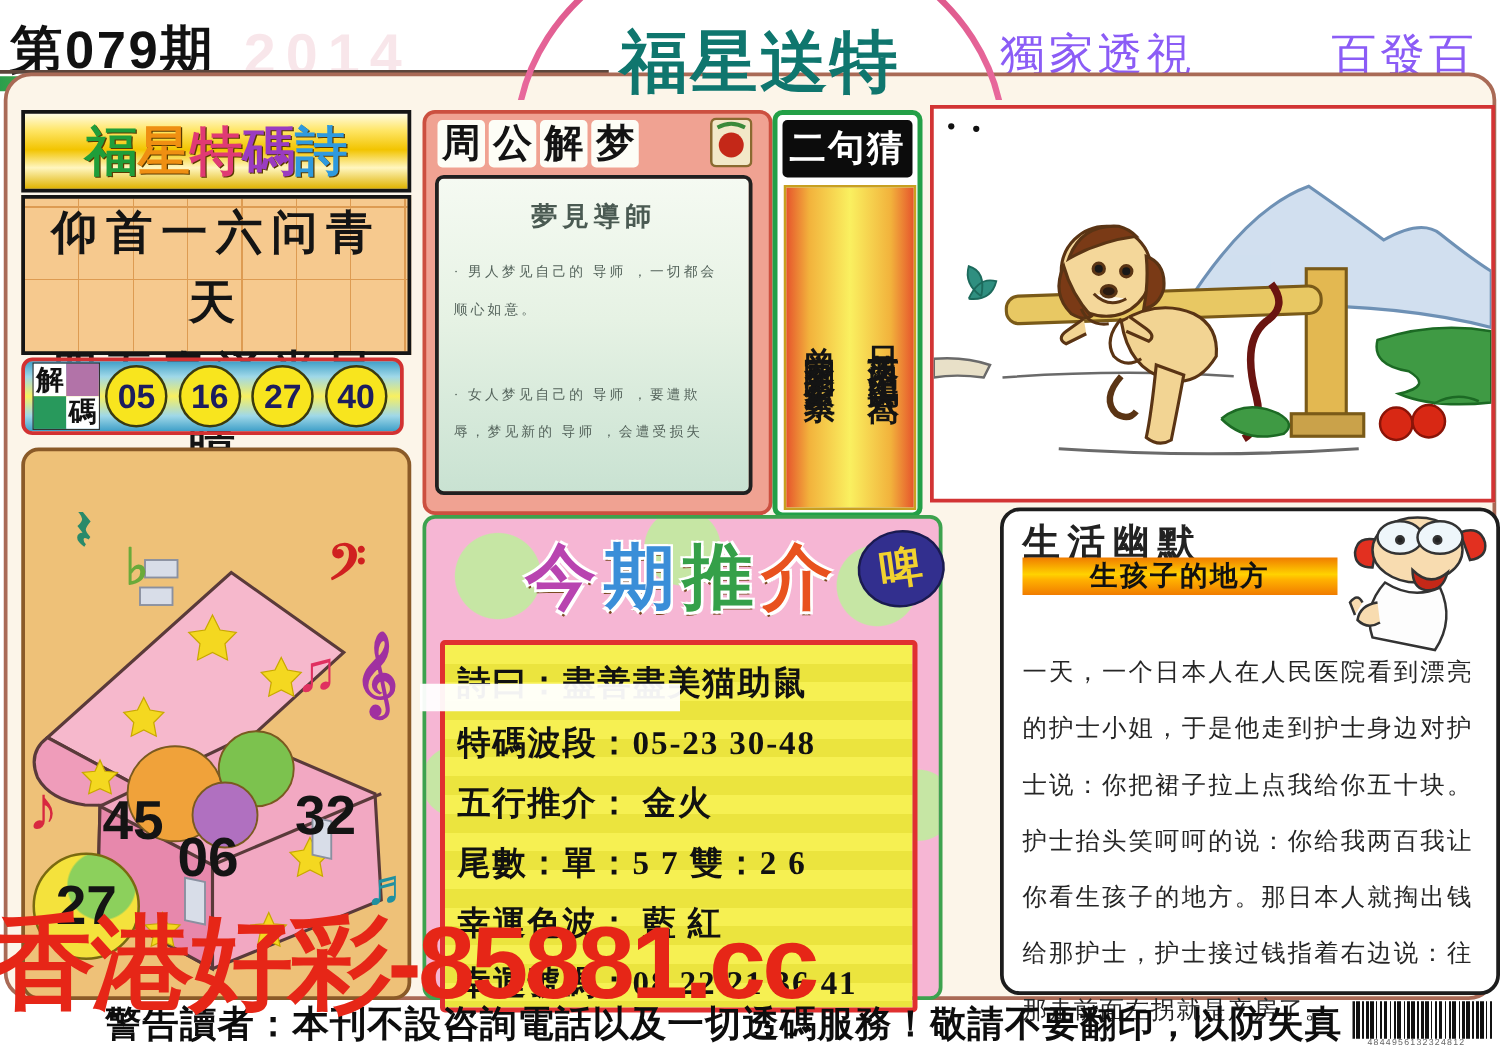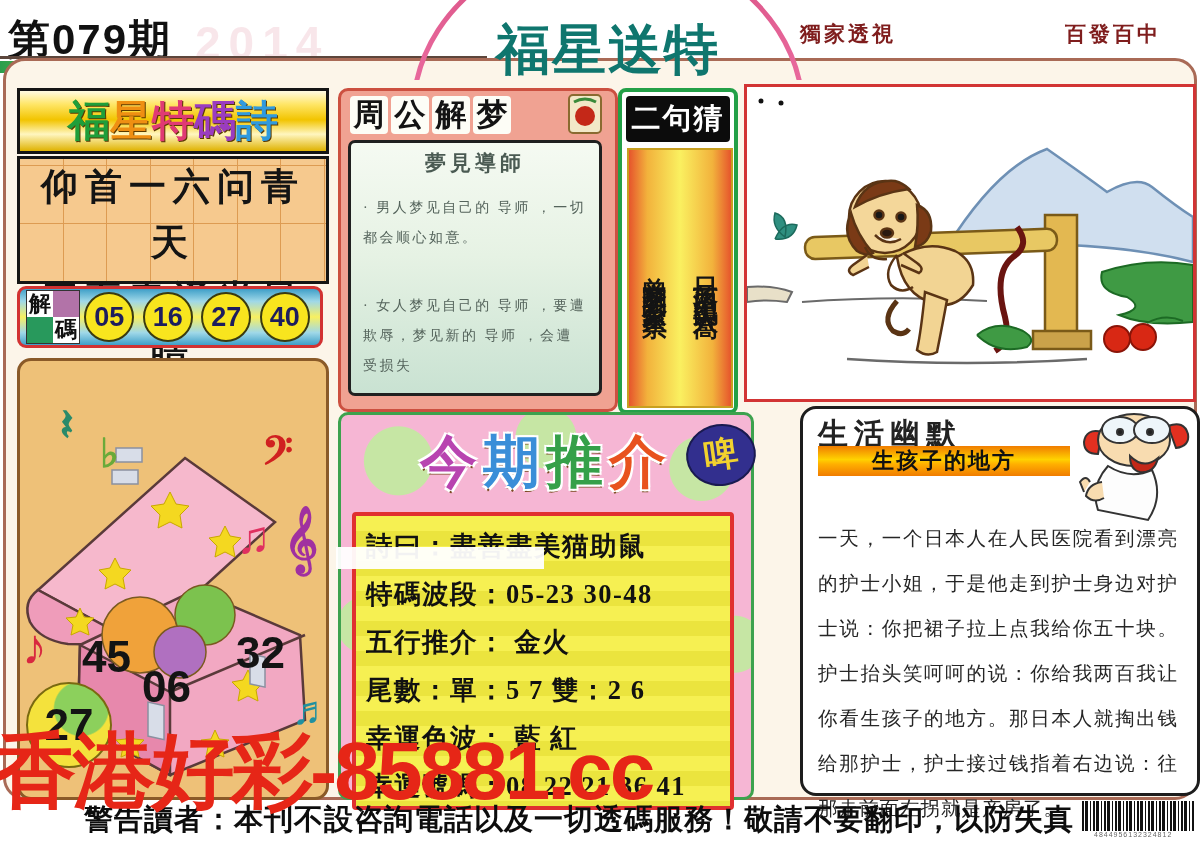--- a/index.html
+++ b/index.html
@@ -4,21 +4,21 @@
 <style>
   html,body{margin:0;padding:0;}
   body{width:1200px;height:844px;position:relative;background:#ffffff;
        font-family:"Liberation Sans",sans-serif;overflow:hidden;}
   .abs{position:absolute;}
   
   .issue{left:8px;top:12px;font-size:42px;font-weight:900;color:#111;letter-spacing:2px;}
   .ghost-year{left:195px;top:16px;font-size:46px;font-weight:900;color:#d86a80;opacity:.16;letter-spacing:8px;}
   .masthead{left:448px;top:14px;width:320px;text-align:center;font-size:54px;font-weight:900;
             color:#0f766e;letter-spacing:2px;z-index:4;}
-  .slogan{top:20px;font-size:21px;font-weight:700;color:#7f1d1d;letter-spacing:3px;}
+  .slogan{top:20px;font-size:36px;font-weight:400;color:#8b5cf6;letter-spacing:3px;}
   .rule-dark{left:0;top:56px;width:487px;height:3px;background:#5c463c;}
   .rainbow{left:0;top:61px;width:478px;height:12px;
      background:linear-gradient(90deg,#2a9e4c,#8cc43c,#e8e23c,#f0b43c,#ee8034,#e04a2c);}
   
   .frame{left:3px;top:58px;width:1188px;height:736px;border:3px solid #a96a56;border-radius:22px;
          background:#fcf5e9;z-index:0;}
   
   .goldbar{border:3px solid #151515;
      background:linear-gradient(180deg,#fffbe2 0%,#ffe667 22%,#f2c400 48%,#fff6c0 72%,#dfb200 100%);
      display:flex;align-items:center;justify-content:center;}
@@ -51,24 +51,24 @@
      border:2px solid #7a6a10;display:flex;align-items:center;justify-content:center;z-index:3;}
   .note{position:absolute;font-weight:900;z-index:2;}
   
   .dream-box{left:338px;top:88px;width:274px;height:318px;background:#f0a292;border:3px solid #cc5040;
      border-radius:10px;z-index:1;}
   .dream-title{left:350px;top:96px;display:flex;gap:3px;z-index:2;}
   .dream-title span{width:38px;height:38px;background:#fdfdf6;display:flex;align-items:center;justify-content:center;
      font-size:31px;font-weight:900;color:#131313;border-radius:4px;}
   .dream-inner{left:348px;top:140px;width:254px;height:256px;border:3px solid #202020;border-radius:7px;
      background:linear-gradient(180deg,#f5faf2 0%,#e6f2e4 45%,#c9e2d2 100%);z-index:2;
-     padding:2px 12px;box-sizing:border-box;}
+     padding:12px 12px;box-sizing:border-box;}
   .dream-head{text-align:center;font-family:"Liberation Serif",serif;font-size:21px;font-weight:700;
      color:#4a5a52;letter-spacing:4px;margin-top:4px;}
-  .dream-p{font-family:"Liberation Serif",serif;font-size:14px;color:#55645c;letter-spacing:2.5px;
+  .dream-p{font-family:"Liberation Serif",serif;font-size:11px;color:#55645c;letter-spacing:2.5px;
      line-height:30px;margin-top:16px;}
   
   .guess-box{left:618px;top:88px;width:120px;height:326px;border:4px solid #23a047;border-radius:8px;
      background:#ffffff;box-sizing:border-box;z-index:1;}
   .guess-title{left:626px;top:96px;width:104px;height:46px;background:#0c0c0c;border-radius:4px;
      display:flex;align-items:center;justify-content:center;font-size:29px;font-weight:900;color:#ffffff;
      letter-spacing:2px;z-index:2;text-align:right;}
   .guess-body{left:627px;top:148px;width:102px;height:256px;border:2px solid #c8a020;
      background:linear-gradient(90deg,#e6552c 0%,#f2b23c 18%,#faf060 50%,#f2b23c 82%,#e6552c 100%);
      display:flex;flex-direction:row;justify-content:space-around;align-items:center;z-index:2;}

